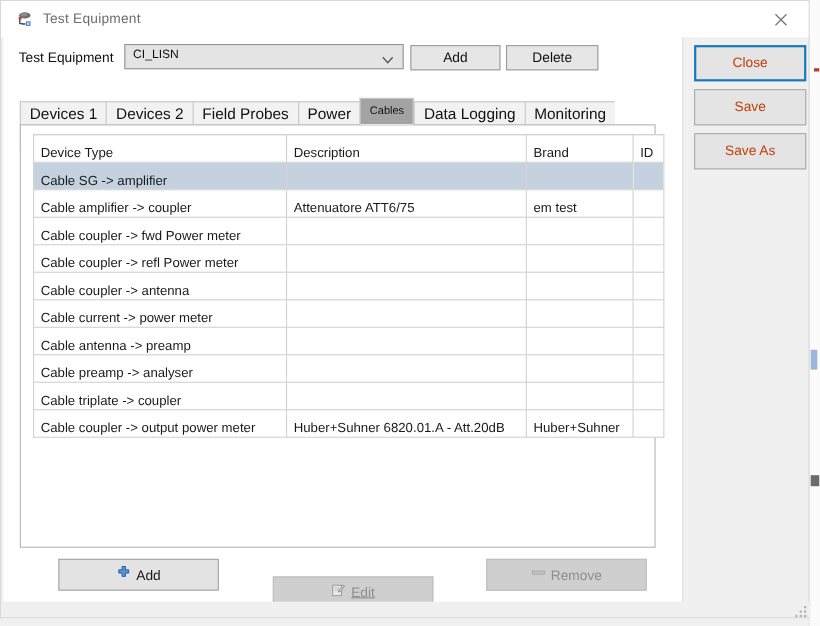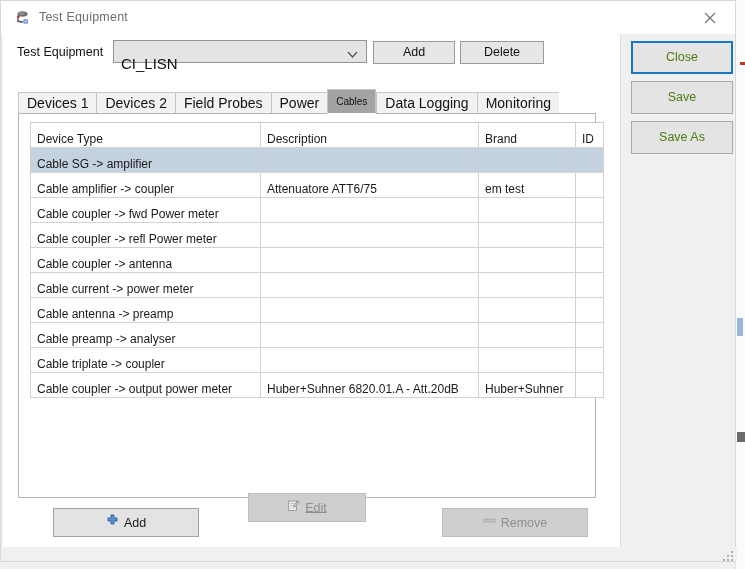--- a/index.html
+++ b/index.html
@@ -128,22 +128,22 @@
     width: 254px;
     height: 23px;
     background: #e4e4e4;
     border: 1px solid #939393;
     box-sizing: border-box;
     cursor: pointer;
   }
   #eq-combo .combo-value {
     position: absolute;
     left: 7px;
-    top: 14px;
-    font-size: 15px;
+    top: 3px;
+    font-size: 11px;
     color: #111;
     white-space: nowrap;
   }
   #eq-combo .combo-arrow {
     position: absolute;
     right: 8px;
     top: 7px;
   }
 
   .btn-flat {
@@ -272,34 +272,34 @@
   }
   .btn-action .lbl { vertical-align: middle; }
   .btn-action .ico {
     display: inline-block;
     vertical-align: middle;
     margin-right: 5px;
     position: relative;
     top: -1px;
   }
   #btn-add-bottom    { left: 52px;  top: 507px; width: 146px; }
-  #btn-edit-bottom   { left: 247px; top: 492px; width: 118px; text-decoration: underline; }
+  #btn-edit-bottom   { left: 247px; top: 523px; width: 146px; text-decoration: underline; }
   #btn-remove-bottom { left: 441px; top: 507px; width: 146px; }
 
   
   .btn-side {
     position: absolute;
     width: 102px;
     height: 33px;
     box-sizing: border-box;
     background: #e4e4e4;
     border: 1px solid #a8a8a8;
     font-family: "Liberation Sans", sans-serif;
     font-size: 12.5px;
-    color: #4d7c0f;
+    color: #c2410c;
     text-align: center;
     line-height: 31px;
     cursor: pointer;
     padding: 0;
   }
   #btn-close {
     left: 631px; top: 41px;
     border: 2px solid #1878bd;
     line-height: 29px;
   }

